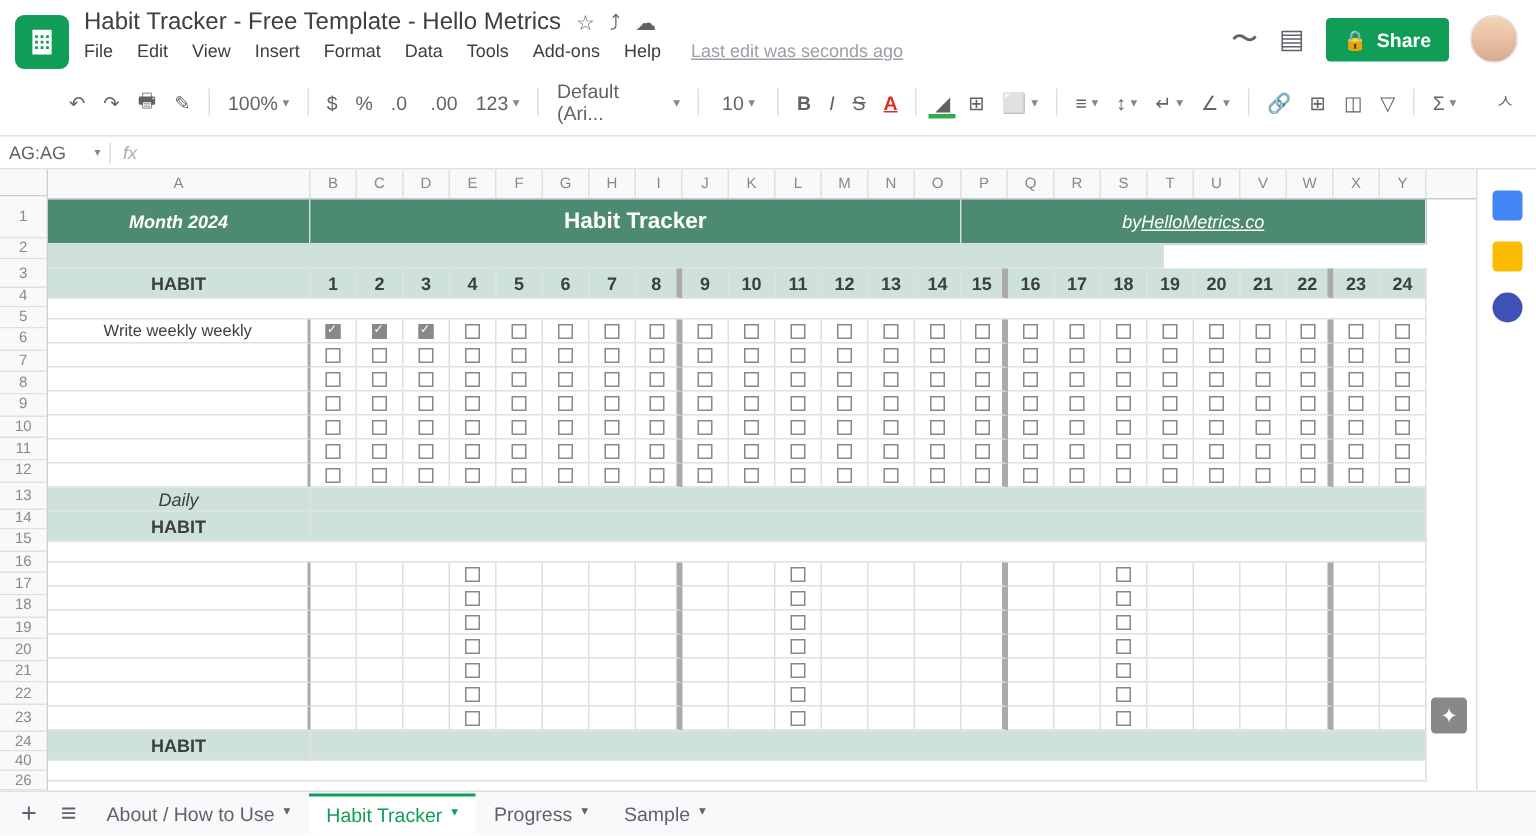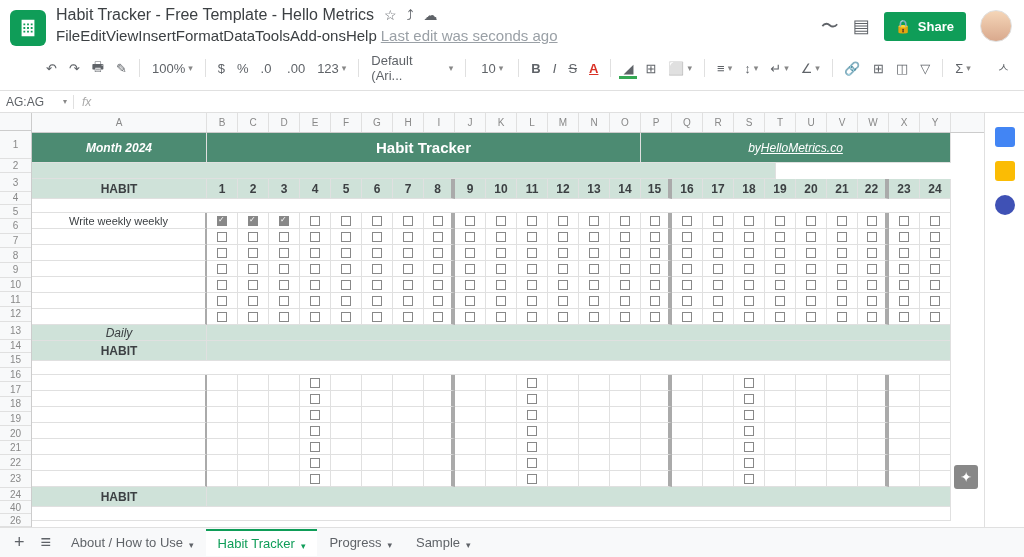--- a/index.html
+++ b/index.html
@@ -6,21 +6,21 @@
 body{background:#fff;color:#3c4043;width:1024px;height:557px;overflow:hidden;position:relative;display:flex;flex-direction:column}
 
 .header{padding:6px 12px 0 10px;display:flex;align-items:flex-start}
 .app-logo{width:36px;height:36px;background:#0f9d58;border-radius:6px;display:flex;align-items:center;justify-content:center;margin:4px 10px 0 0;flex-shrink:0}
 .app-logo svg{width:22px;height:22px;fill:#fff}
 .title-area{flex:1}
 .title-row{display:flex;align-items:center;gap:10px;font-size:16px;color:#5f6368}
 .title-row .title{color:#3c4043}
 .title-icons{display:flex;gap:10px;color:#5f6368;font-size:14px}
 .title-icons span{cursor:pointer}
-.menu-row{display:flex;font-size:15px;color:#3c4043;padding-top:3px}
+.menu-row{display:flex;gap:16px;font-size:12px;color:#3c4043;padding-top:3px}
 .menu-row .last-edit{color:#9aa0a6;text-decoration:underline;margin-left:4px}
 .hdr-right{display:flex;align-items:center;gap:14px;padding-top:4px}
 .hdr-right .icon-btn{color:#5f6368;font-size:18px;cursor:pointer}
 .share-btn{background:#0f9d58;color:#fff;display:flex;align-items:center;gap:6px;font-size:13px;font-weight:600;padding:7px 12px;border-radius:3px;cursor:pointer}
 .avatar{width:32px;height:32px;border-radius:50%;background:linear-gradient(#f5d6b8,#d9a98d);border:1px solid #e0e0e0}
 
 
 .toolbar{display:flex;align-items:center;gap:4px;padding:4px 10px 4px 42px;border-bottom:1px solid #e0e0e0;color:#5f6368;font-size:13px}
 .tb{cursor:pointer;padding:3px 4px;display:flex;align-items:center}
 .sep{width:1px;height:18px;background:#e0e0e0;margin:0 4px}
@@ -54,21 +54,21 @@
 .sep-col{border-right:2px solid #aaa}
 .thick-col{border-right:4px solid #aaa}
 
 .cb{width:10px;height:10px;border:1px solid #888;display:inline-block}
 .cb.checked{background:#888;position:relative}
 .cb.checked::after{content:"✓";color:#fff;font-size:8px;position:absolute;left:0;top:-2px}
 
 
 .tabs{height:30px;border-top:1px solid #e0e0e0;background:#f8f9fa;display:flex;align-items:center;font-size:13px;color:#5f6368;padding:0 6px}
 .tabs .tab-btn{padding:0 8px;cursor:pointer;font-size:18px}
-.sheet-tab{padding:5px 12px;display:flex;align-items:flex-end;gap:6px;cursor:pointer}
+.sheet-tab{padding:5px 12px;display:flex;align-items:flex-start;gap:6px;cursor:pointer}
 .sheet-tab.active{background:#fff;color:#0f9d58;border-top:2px solid #0f9d58;font-weight:500;margin-top:-1px}
 .sheet-tab .drop{font-size:9px}
 
 
 .sidepanel{width:40px;border-left:1px solid #e0e0e0;display:flex;flex-direction:column;align-items:center;gap:14px;padding-top:14px}
 .sp-icon{width:20px;height:20px;border-radius:3px}
 .explore{position:absolute;right:46px;bottom:38px;width:24px;height:24px;background:#888;border-radius:3px;color:#fff;display:flex;align-items:center;justify-content:center;font-size:14px;cursor:pointer}
 
 </style>
 </head>

